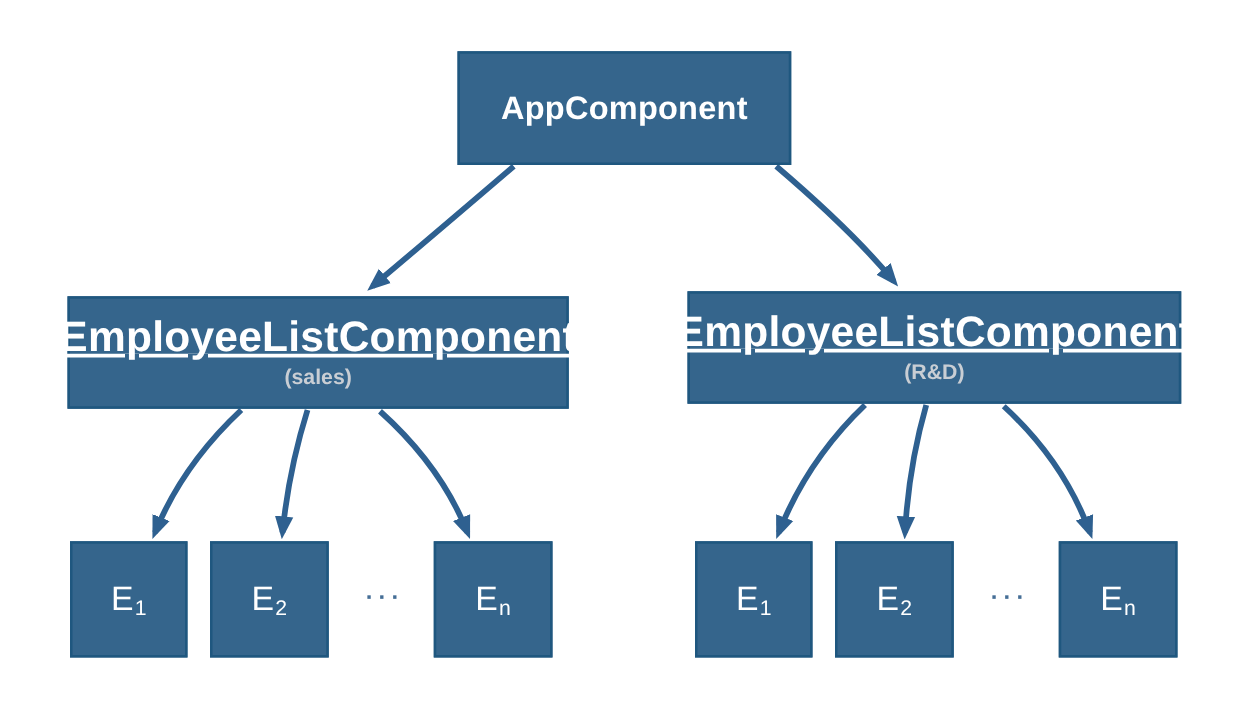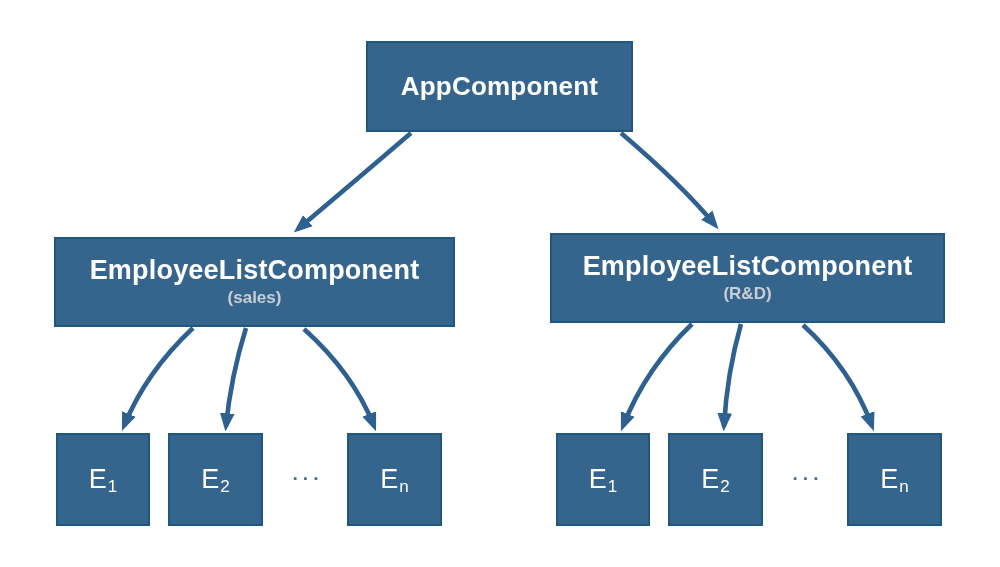--- a/index.html
+++ b/index.html
@@ -41,21 +41,21 @@
     justify-content: center;
     text-align: center;
   }
   .box .title {
     color: var(--title-text, #ffffff);
     font-weight: bold;
     letter-spacing: 0.2px;
     line-height: 1.1;
   }
   .app-box .title { font-size: 26px; }
-  .list-box .title { font-size: 27px; }
+  .list-box .title { font-size: 34px; text-decoration: underline; }
   .box .subtitle {
     color: var(--subtitle-text, #c9ced4);
     font-weight: bold;
     font-size: 17px;
     margin-top: 3px;
     line-height: 1.1;
   }
   .leaf-box .leaf-label {
     color: var(--title-text, #ffffff);
     font-weight: normal;

